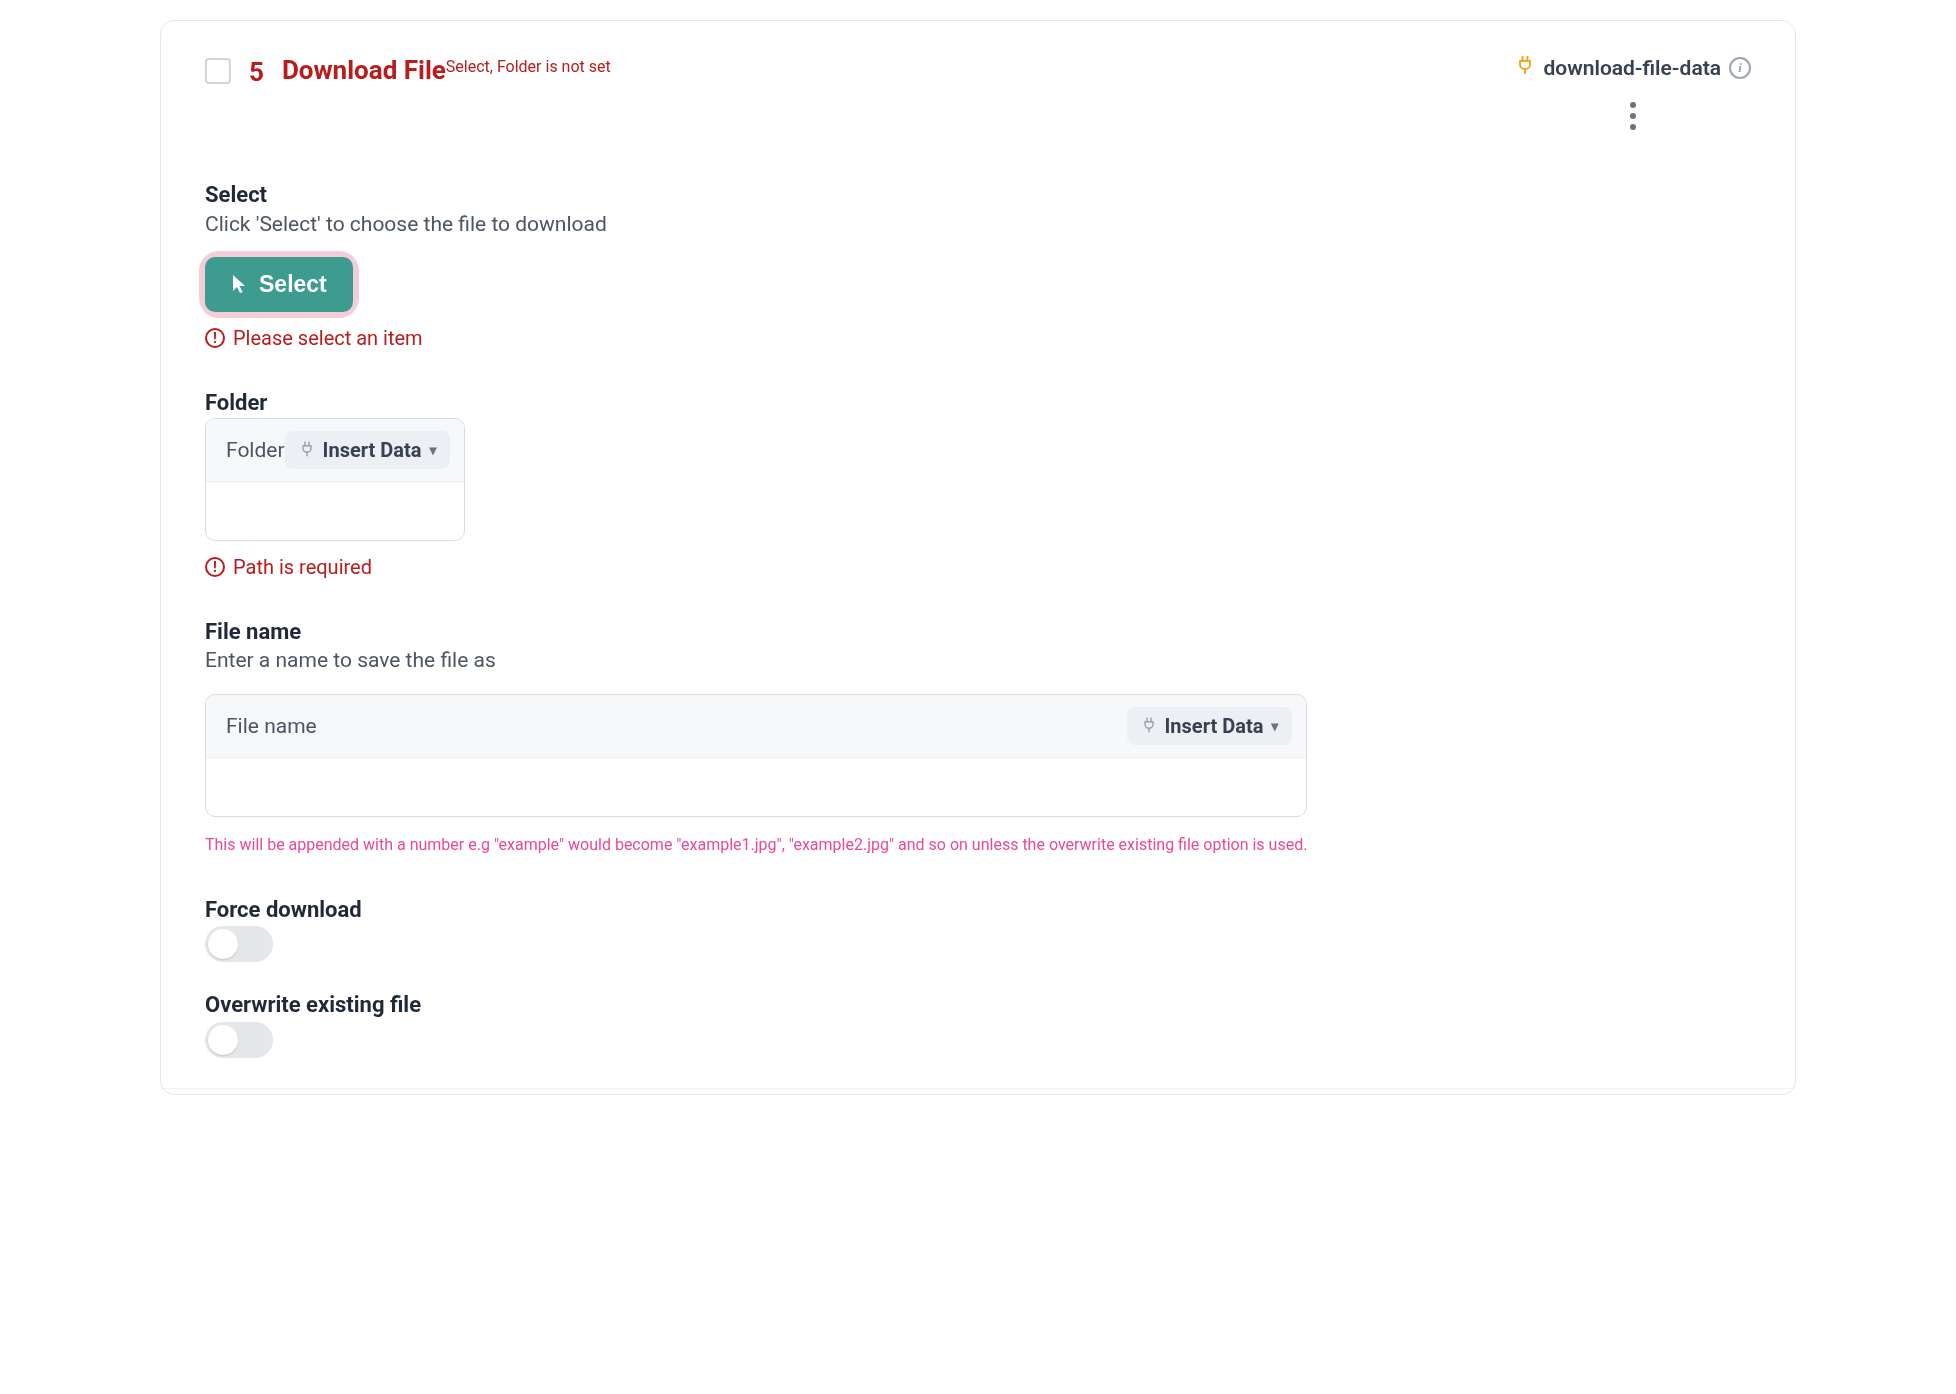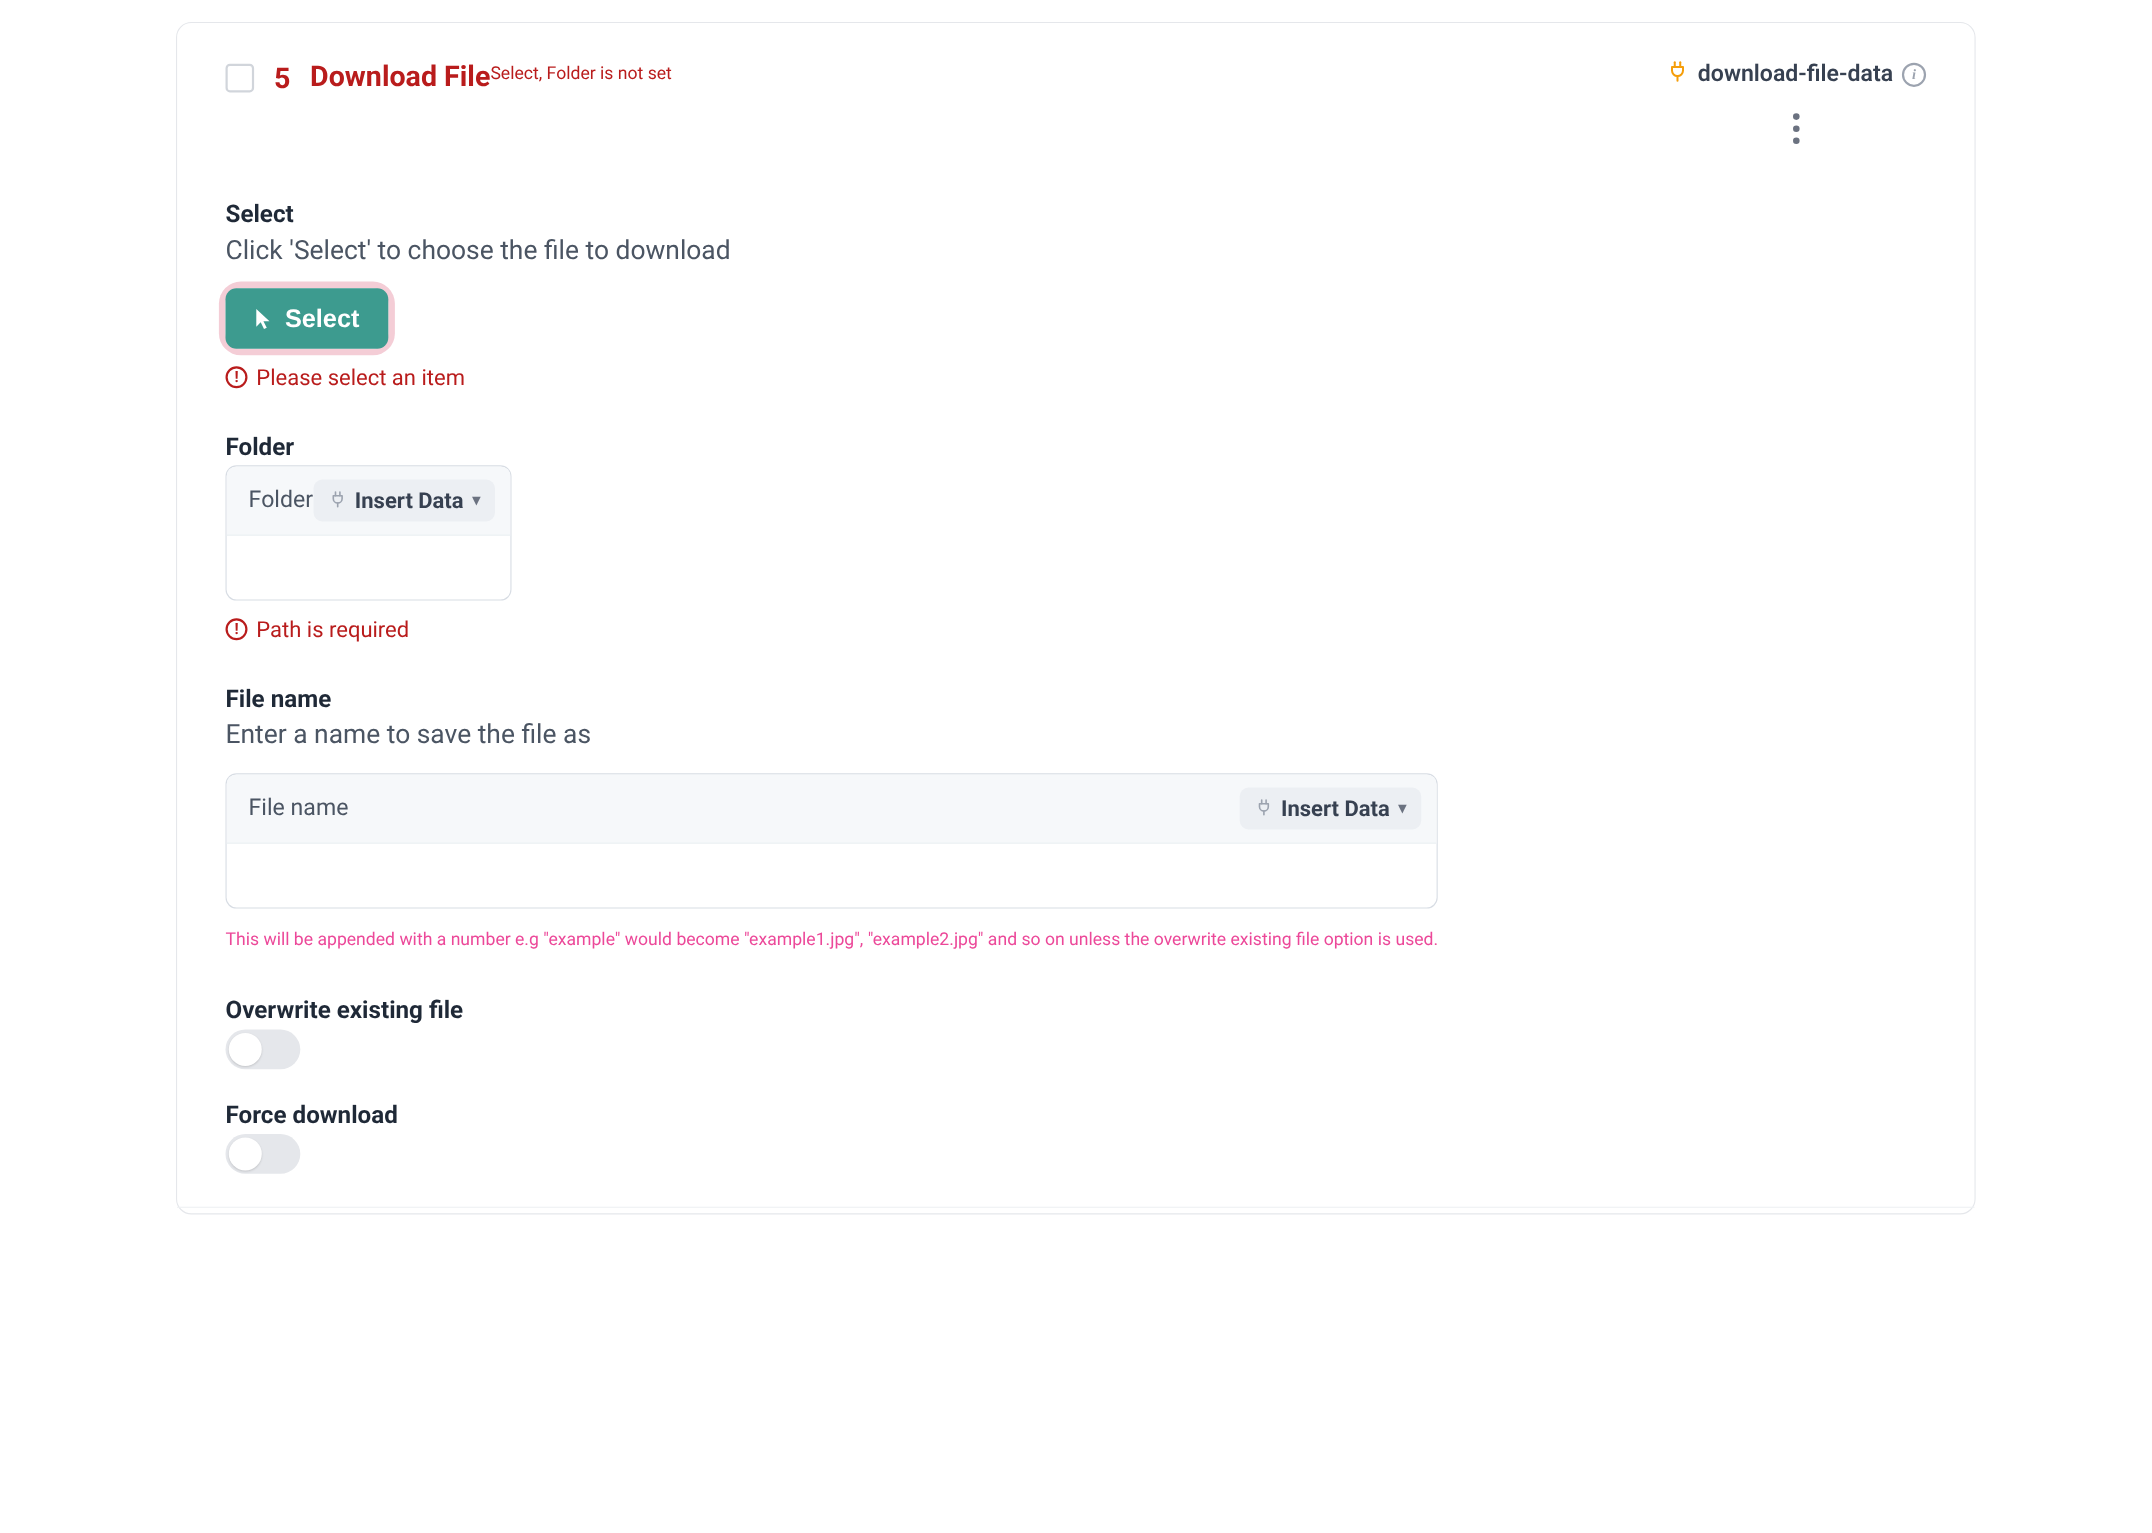--- a/index.html
+++ b/index.html
@@ -118,21 +118,21 @@
       font-size: 22px;
       font-weight: 700;
       color: #1f2937;
       padding-top: 3px;
       line-height: 1.3;
     }
     .field-col {
       flex: 1;
     }
     .field-desc {
-      font-size: 24px;
+      font-size: 21px;
       color: #4b5563;
       margin-bottom: 18px;
       line-height: 1.4;
     }
     .help-text {
       font-size: 16px;
       color: #ec4899;
       margin-top: 16px;
       line-height: 1.5;
     }
@@ -347,30 +347,30 @@
             <span class="chev">▾</span>
           </span>
         </div>
         <div class="input-body"></div>
       </div>
       <div class="help-text">This will be appended with a number e.g "example" would become "example1.jpg", "example2.jpg" and so on unless the overwrite existing file option is used.</div>
     </div>
   </div>
 
   <div class="form-row tight">
-    <div class="label-col">Overwrite existing file</div>
+    <div class="label-col">Force download</div>
     <div class="field-col">
       <div class="toggle">
         <div class="toggle-knob"></div>
       </div>
     </div>
   </div>
 
   <div class="form-row tight">
-    <div class="label-col">Force download</div>
+    <div class="label-col">Overwrite existing file</div>
     <div class="field-col">
       <div class="toggle">
         <div class="toggle-knob"></div>
       </div>
     </div>
   </div>
 
   <div class="card-foot"></div>
 </div>
 

